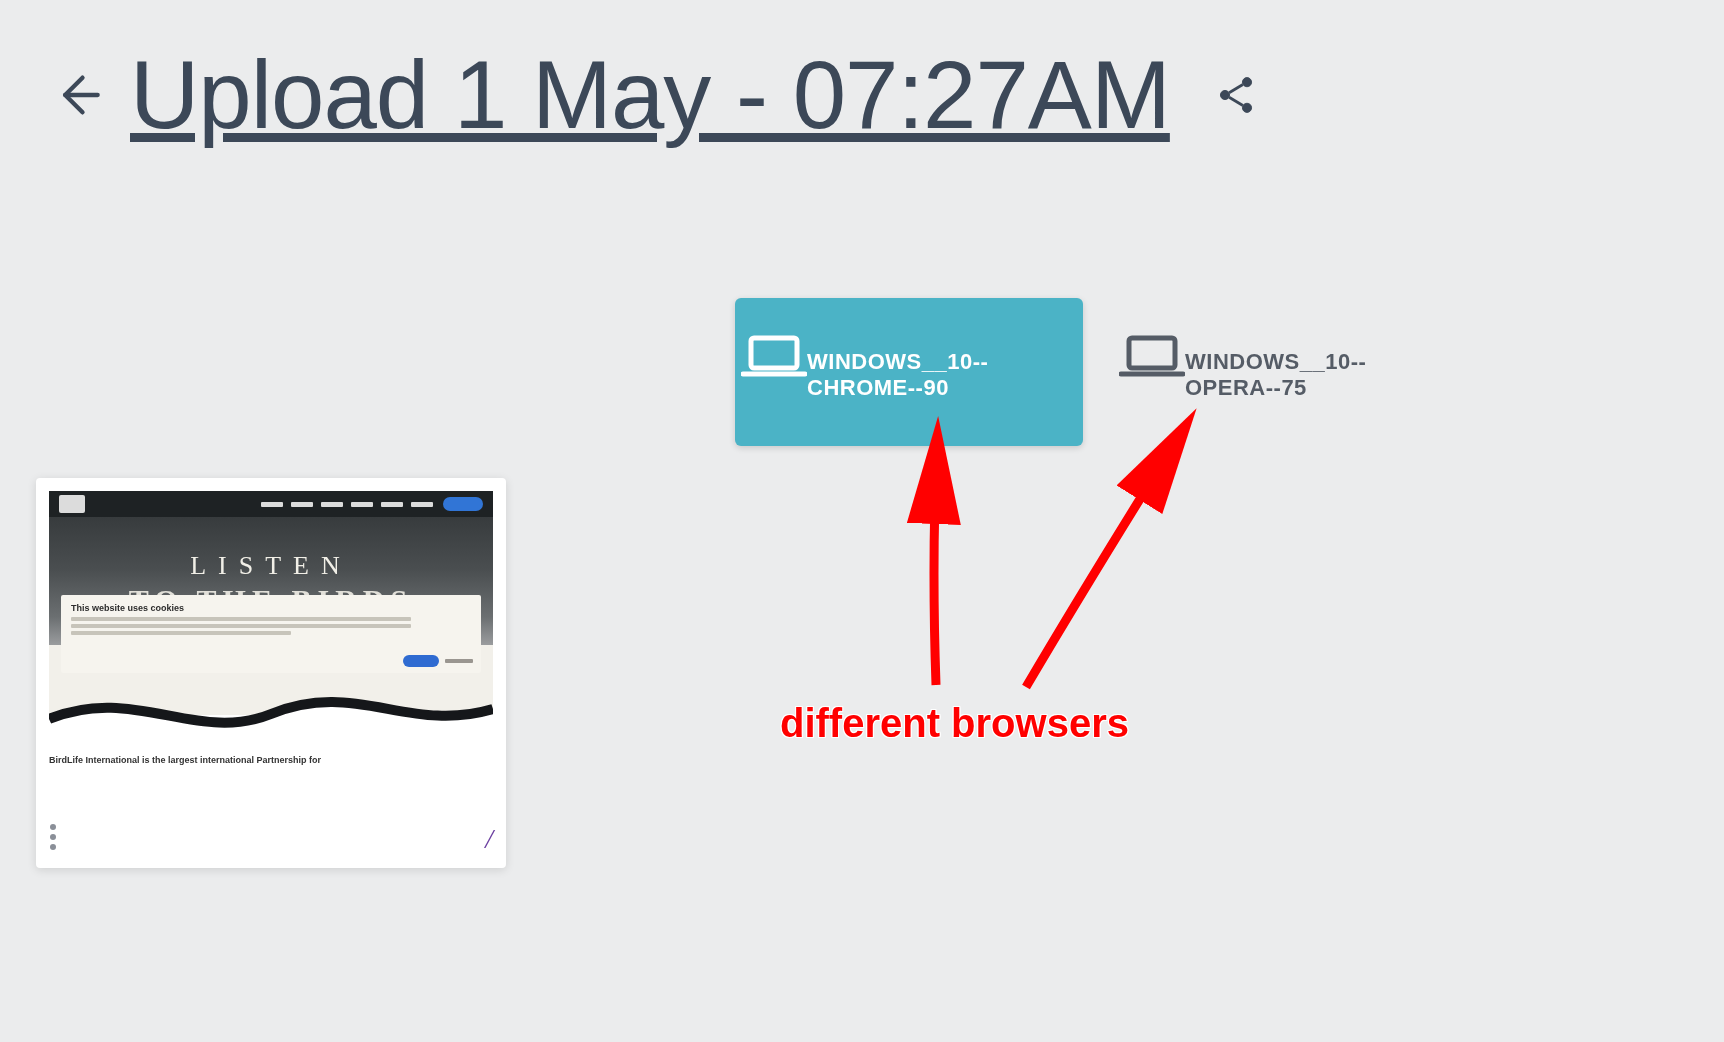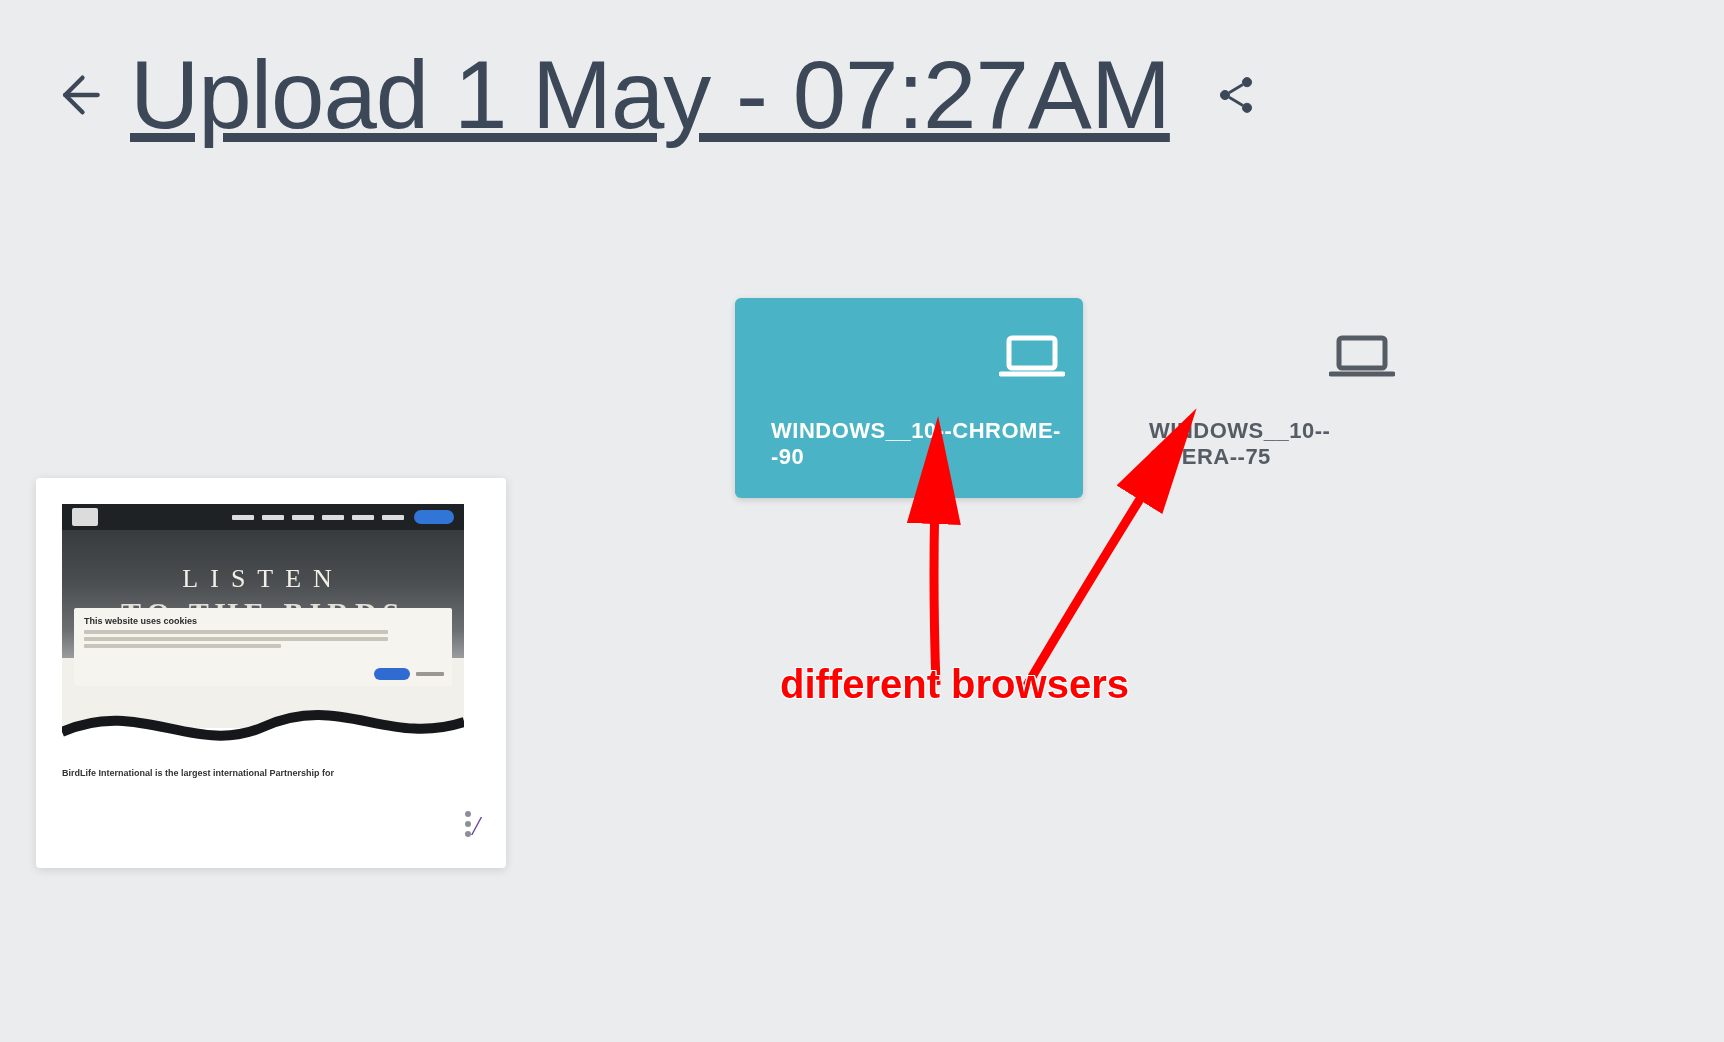--- a/index.html
+++ b/index.html
@@ -38,24 +38,24 @@
   
   .cards-row {
     position: absolute;
     top: 298px;
     left: 735px;
     display: flex;
     gap: 30px;
   }
   .env-card {
     border-radius: 6px;
-    padding: 34px 18px 28px 36px;
+    padding: 34px 18px 28px 6px;
     display: flex;
-    flex-direction: column;
-    align-items: flex-end;
+    flex-direction: row;
+    align-items: center;
     cursor: pointer;
     font-weight: 600;
     font-size: 22px;
     letter-spacing: .5px;
   }
   .env-card.active {
     background: #4bb3c6;
     color: #ffffff;
     box-shadow: 0 2px 6px rgba(0,0,0,.15);
     width: 348px;
@@ -72,23 +72,23 @@
   
   .thumb-card {
     position:absolute;
     top: 478px;
     left: 36px;
     width: 470px;
     height: 390px;
     background:#ffffff;
     border-radius:4px;
     box-shadow: 0 2px 10px rgba(0,0,0,.12);
-    padding: 26px;
+    padding: 13px;
     display:flex;
-    flex-direction:row;
+    flex-direction:column;
   }
   .thumb-img-wrap{
     width:100%;
     height:280px;
     background:#2b2f31;
     position:relative;
     overflow:hidden;
   }
   
   .site-bg{
@@ -121,21 +121,21 @@
     justify-content:space-between;
     padding-top:14px;
   }
   .kebab-icon svg{width:8px;height:28px;}
   .kebab-icon circle{fill:#8a8f98;}
   .thumb-slash{color:#6b3fa0;font-size:28px;font-style:italic;font-family:serif;}
 
   
   .annot-label{
     position:absolute;
-    top:662px;
+    top:701px;
     left:780px;
     color:#ff0000;
     font-size:40px;
     font-weight:800;
     font-family: Arial, sans-serif;
     text-shadow: -1px 0 #fff, 1px 0 #fff, 0 -1px #fff, 0 1px #fff, -1px -1px #fff, 1px 1px #fff, -1px 1px #fff, 1px -1px #fff;
     white-space:nowrap;
   }
   .arrow{position:absolute;pointer-events:none;}
   .arrow svg{overflow:visible;}

